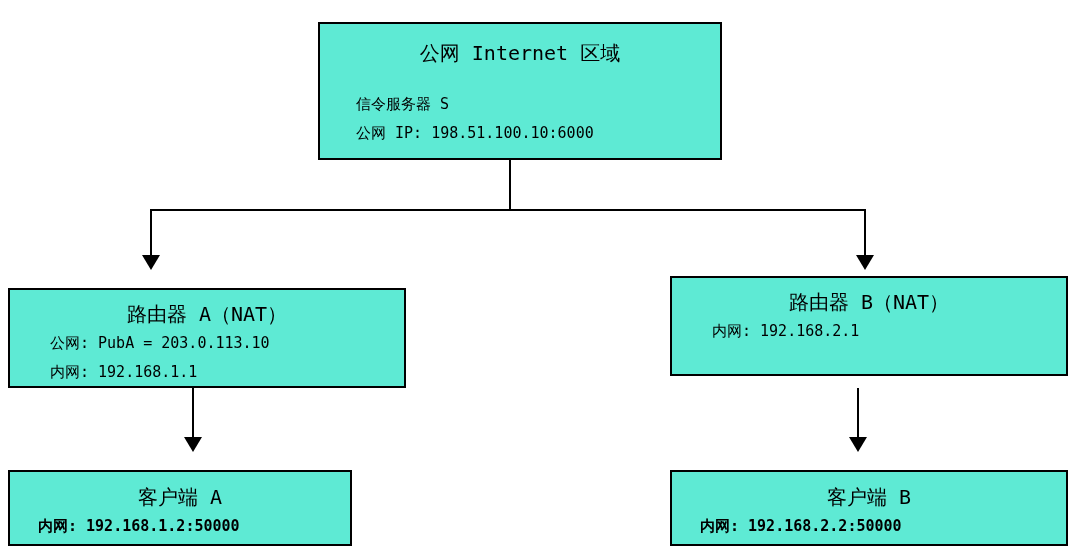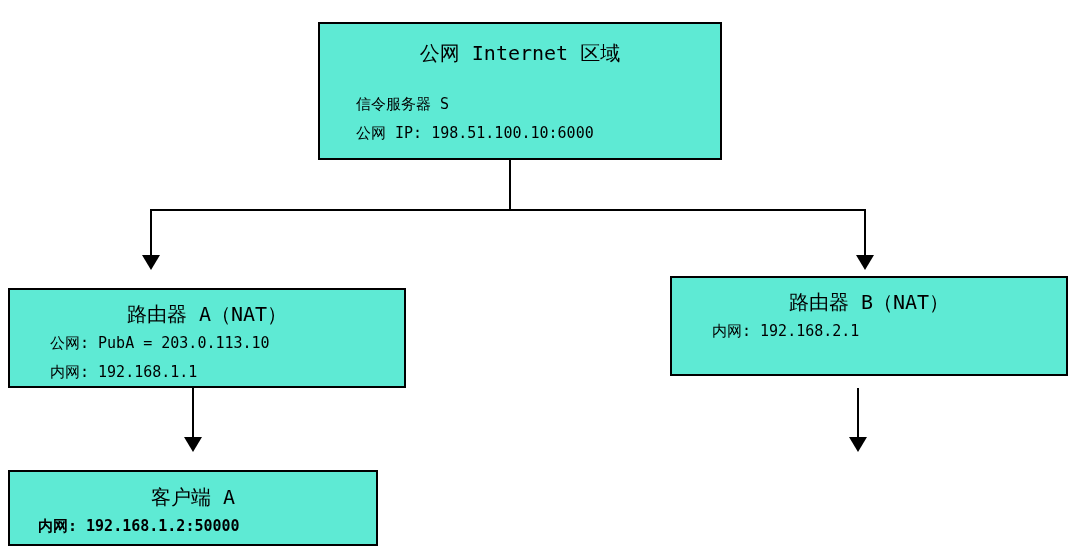--- a/index.html
+++ b/index.html
@@ -77,21 +77,21 @@
   .router-detail {
     padding-left: 40px;
   }
   .router-detail .node-line {
     text-align: left;
   }
   
   #node-client-a {
     left: 8px;
     top: 470px;
-    width: 370px;
+    width: 344px;
     height: 76px;
     justify-content: flex-start;
     padding-top: 10px;
   }
   #node-client-b {
     left: 670px;
     top: 470px;
     width: 398px;
     height: 76px;
     justify-content: flex-start;
@@ -167,14 +167,20 @@
   <div class="vline" style="left:857px; top:388px; height:49px;"></div>
   <div class="arrowhead" style="left:849px; top:437px;"></div>
 
   <div class="node" id="node-client-a">
     <div class="node-title">客户端 A</div>
     <div class="client-detail">
       <div class="node-line">内网: 192.168.1.2:50000</div>
     </div>
   </div>
 
+  <div class="node" id="node-client-b">
+    <div class="node-title">客户端 B</div>
+    <div class="client-detail">
+      <div class="node-line">内网: 192.168.2.2:50000</div>
+    </div>
+  </div>
 
 </div>
 
 </body></html>

